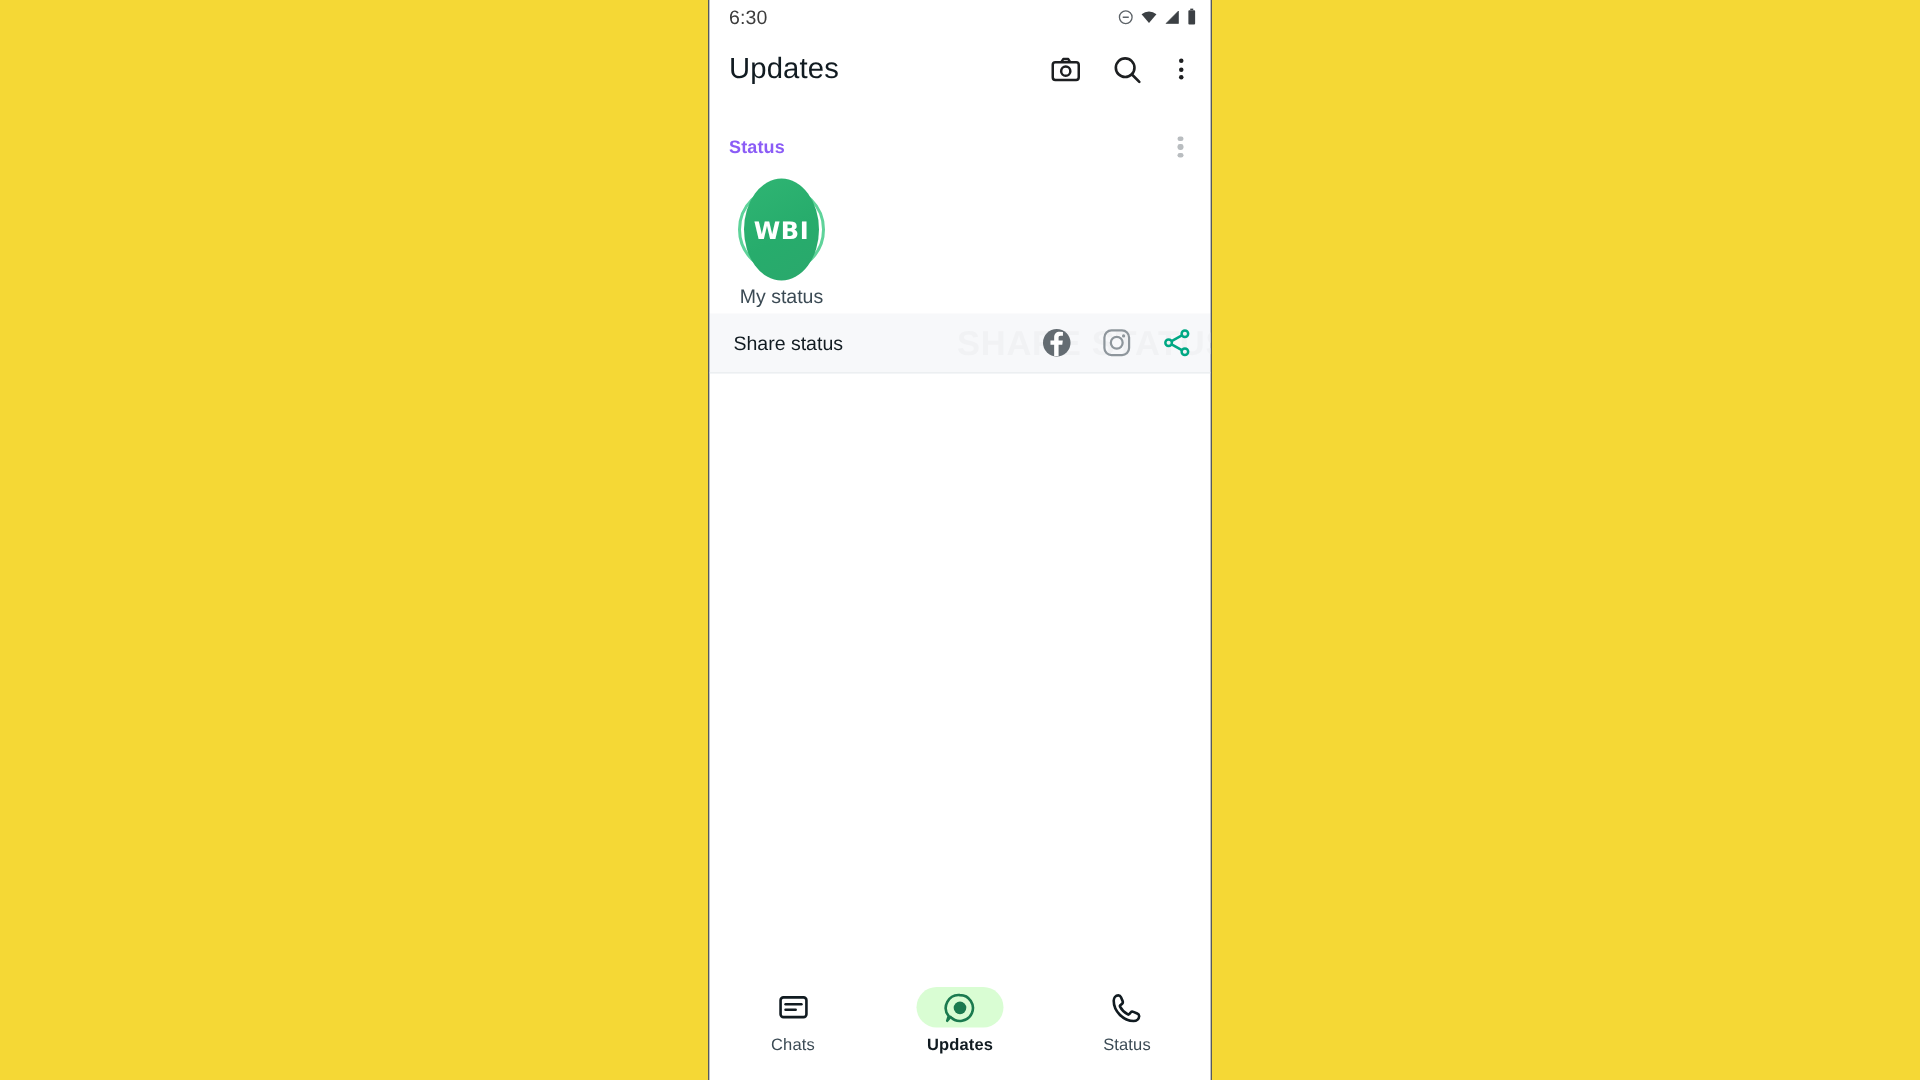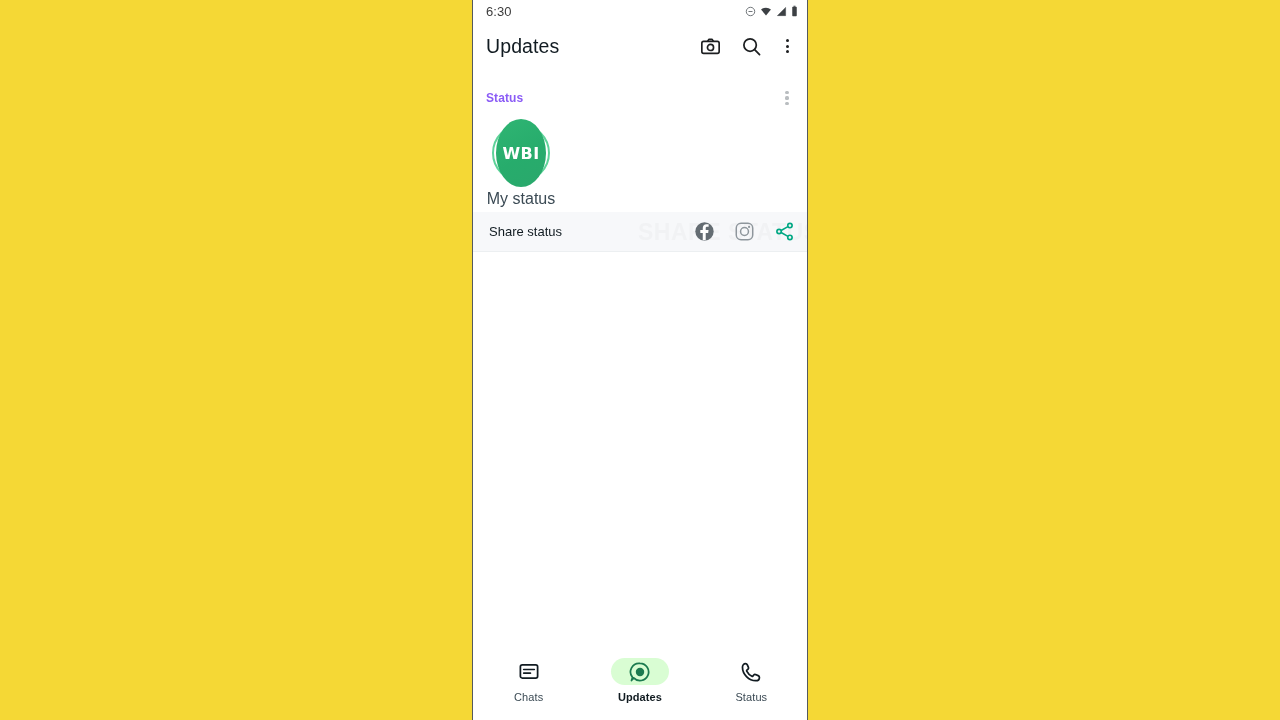--- a/index.html
+++ b/index.html
@@ -154,21 +154,21 @@
   }
   #avatar-text {
     color: #ffffff;
     font-size: 16px;
     font-weight: bold;
     letter-spacing: .4px;
     font-family: "DejaVu Sans", sans-serif;
   }
   #my-status-label {
     margin-top: 8px;
-    font-size: 16px;
+    font-size: 13px;
     color: #3b4a54;
     text-align: center;
     white-space: nowrap;
   }
 
   
   #share-row {
     position: relative;
     height: 40px;
     background: #f7f8fa;

